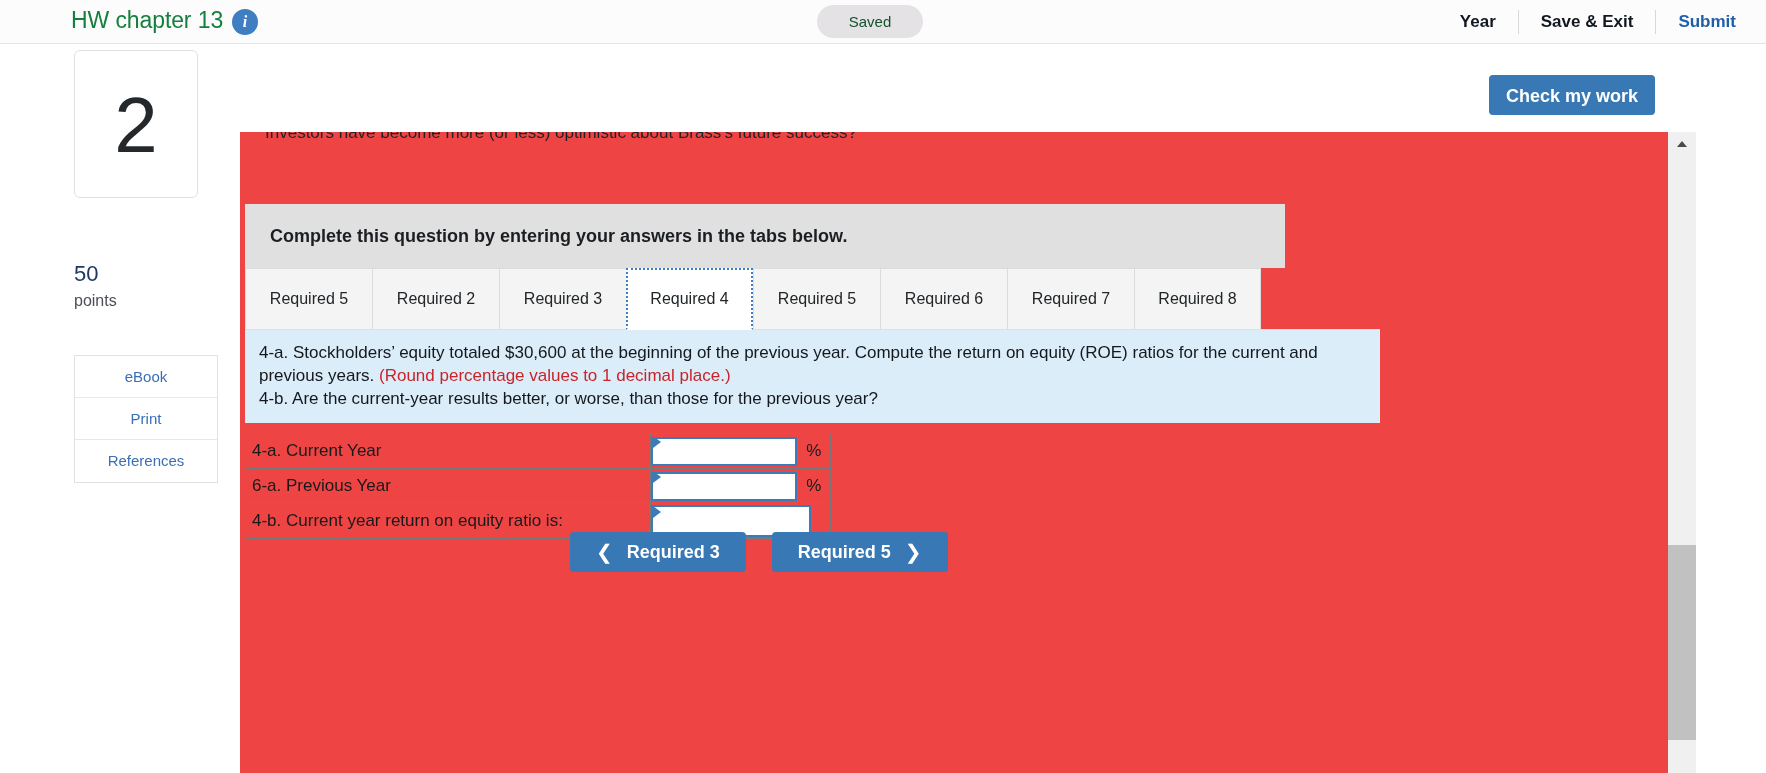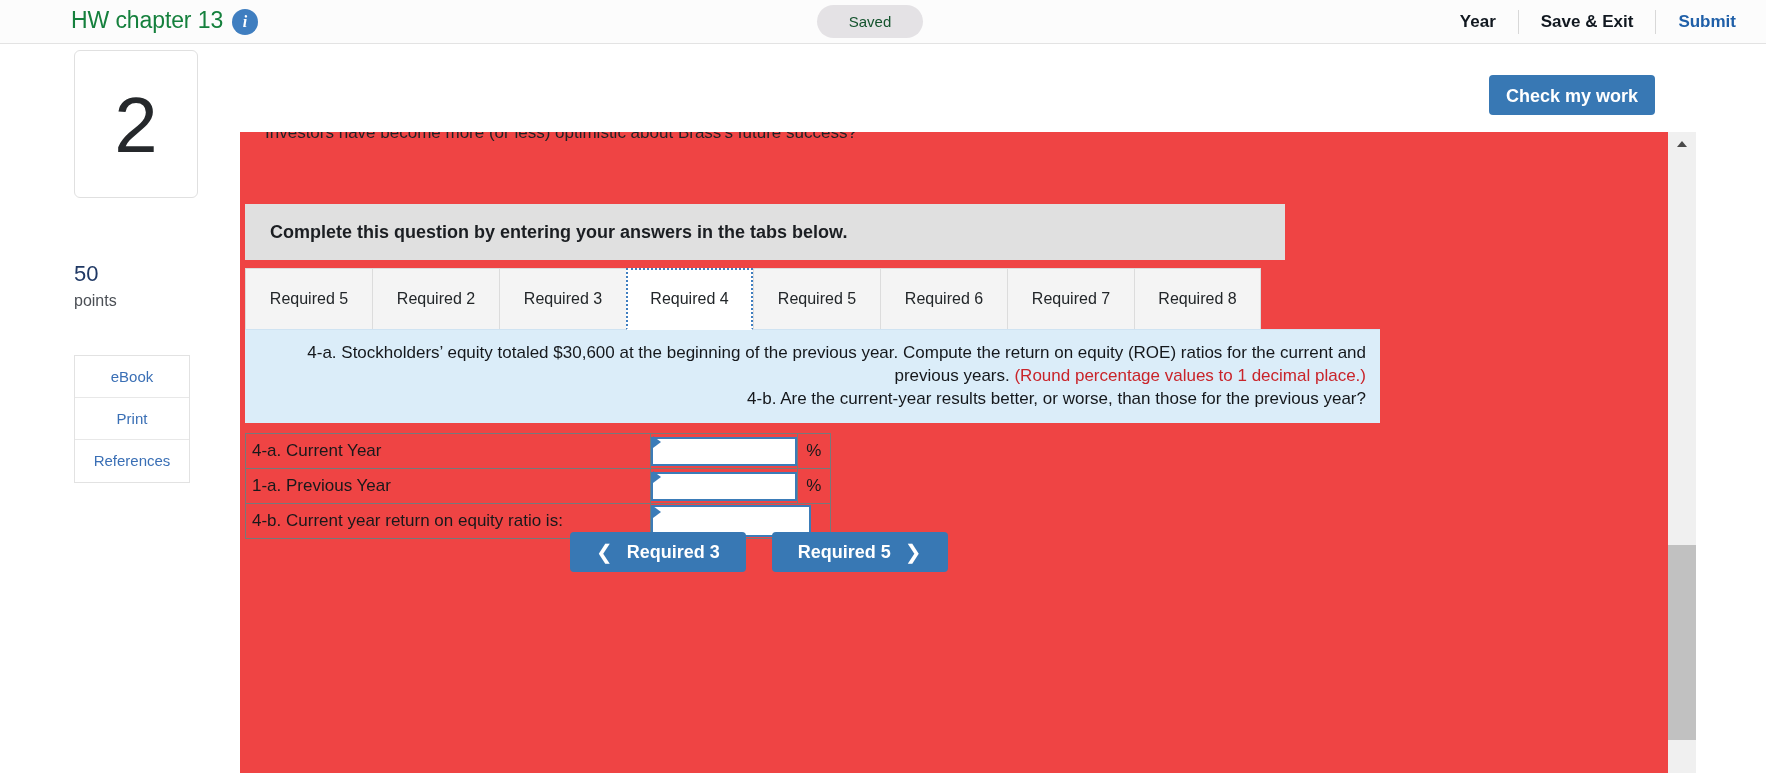--- a/index.html
+++ b/index.html
@@ -70,21 +70,21 @@
   .pts-num {
     position: absolute; left: 74px; top: 217px;
     font-size: 22px; color: #1f3864; text-align: center;
   }
   .pts-label {
     position: absolute; left: 74px; top: 248px;
     font-size: 16px; color: #4b4f55;
   }
   .rail-btns {
     position: absolute; left: 74px; top: 311px;
-    width: 116px;
+    width: 144px;
     border: 1px solid #e2e2e2;
     background: #fff;
   }
   .rail-btn {
     height: 42px; line-height: 42px; text-align: center;
     font-size: 15px; color: #3a6fb5; cursor: pointer;
     border-bottom: 1px solid #e8e8e8;
   }
   .rail-btn:last-child { border-bottom: none; }
 
@@ -105,21 +105,21 @@
     width: 1428px; height: 641px;
     overflow: hidden;
     background: #ef4444;
   }
   .clipped-line {
     position: absolute; left: 25px; top: -9px;
     font-size: 17px; color: #1f2226; white-space: nowrap;
   }
   .complete-banner {
     position: absolute; left: 5px; top: 72px;
-    width: 1040px; height: 56px;
+    width: 1040px; height: 64px;
     background: #e0e0e0;
     display: flex; align-items: center;
   }
   .complete-banner .txt {
     margin-left: 25px;
     font-size: 18px; font-weight: 700; color: #1b1e22;
   }
 
   
   .tabs {
@@ -145,21 +145,21 @@
   }
 
   .tab-panel {
     position: absolute; left: 5px; top: 197px;
     width: 1135px; min-height: 94px;
     background: #dbedf9;
     border-top: 1px solid #cfe3f2;
     padding: 12px 14px 12px 14px;
   }
   .tab-panel p {
-    margin: 0; font-size: 17px; color: #15181c; line-height: 1.35; text-align: right;
+    margin: 0; font-size: 17px; color: #15181c; line-height: 1.35;
   }
   .tab-panel .red { color: #c9242a; }
 
   
   .ans-table {
     position: absolute; left: 5px; top: 301px;
     border-collapse: collapse;
     font-size: 17px; color: #18191b; padding-left: 44px;
   }
   .ans-table td {
@@ -300,21 +300,21 @@
     <tbody>
         <tr>
       <td class="lbl">4-a. Current Year</td>
       <td class="fld">
         <span class="marker"></span>
         <input class="inp" type="text" value="" style="">
       </td>
       <td class="pct">%</td>
     </tr>
     <tr>
-      <td class="lbl">1-a. Previous Year</td>
+      <td class="lbl">6-a. Previous Year</td>
       <td class="fld">
         <span class="marker"></span>
         <input class="inp" type="text" value="" style="">
       </td>
       <td class="pct">%</td>
     </tr>
     <tr>
       <td class="lbl">4-b. Current year return on equity ratio is:</td>
       <td class="fld wide" colspan="2">
         <span class="marker"></span>

